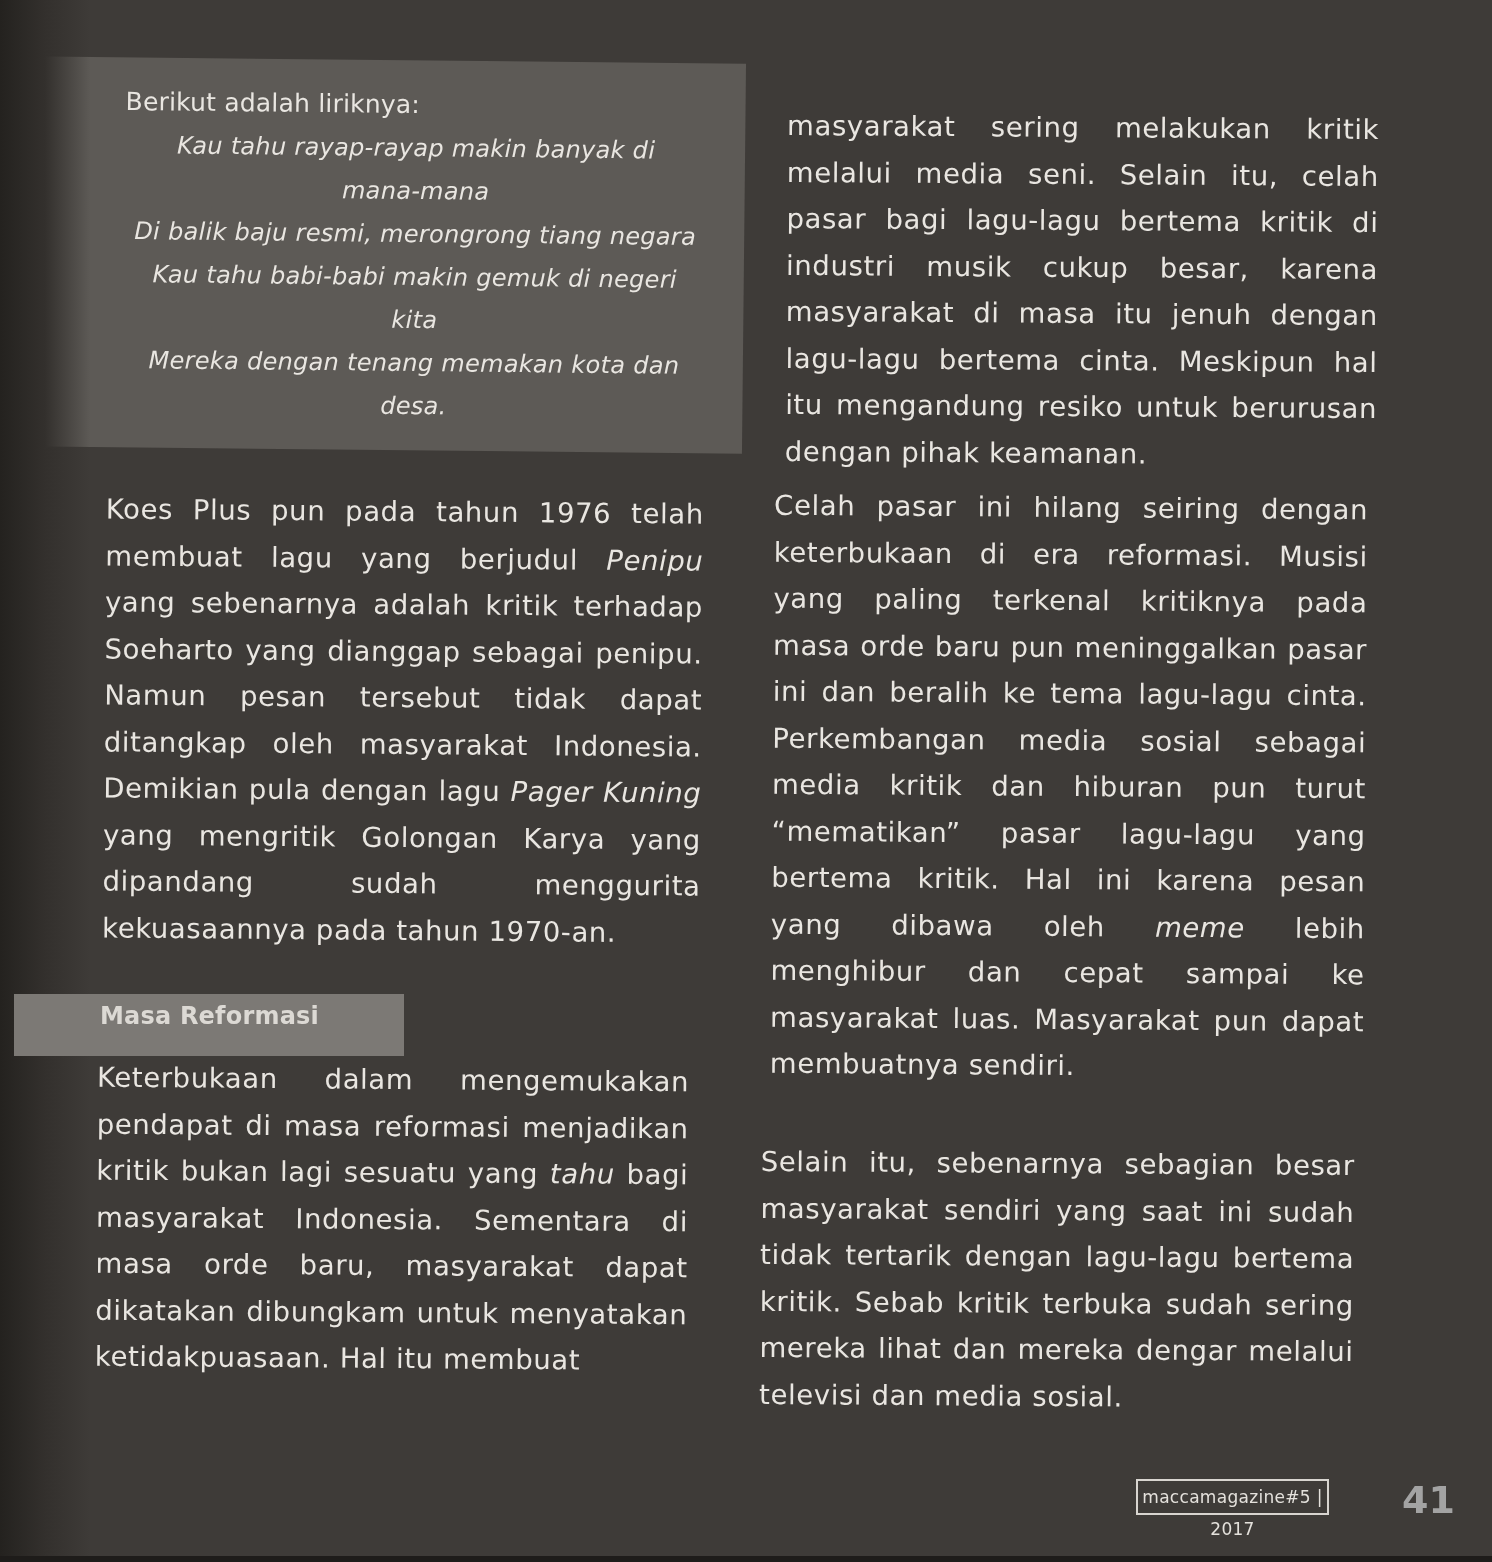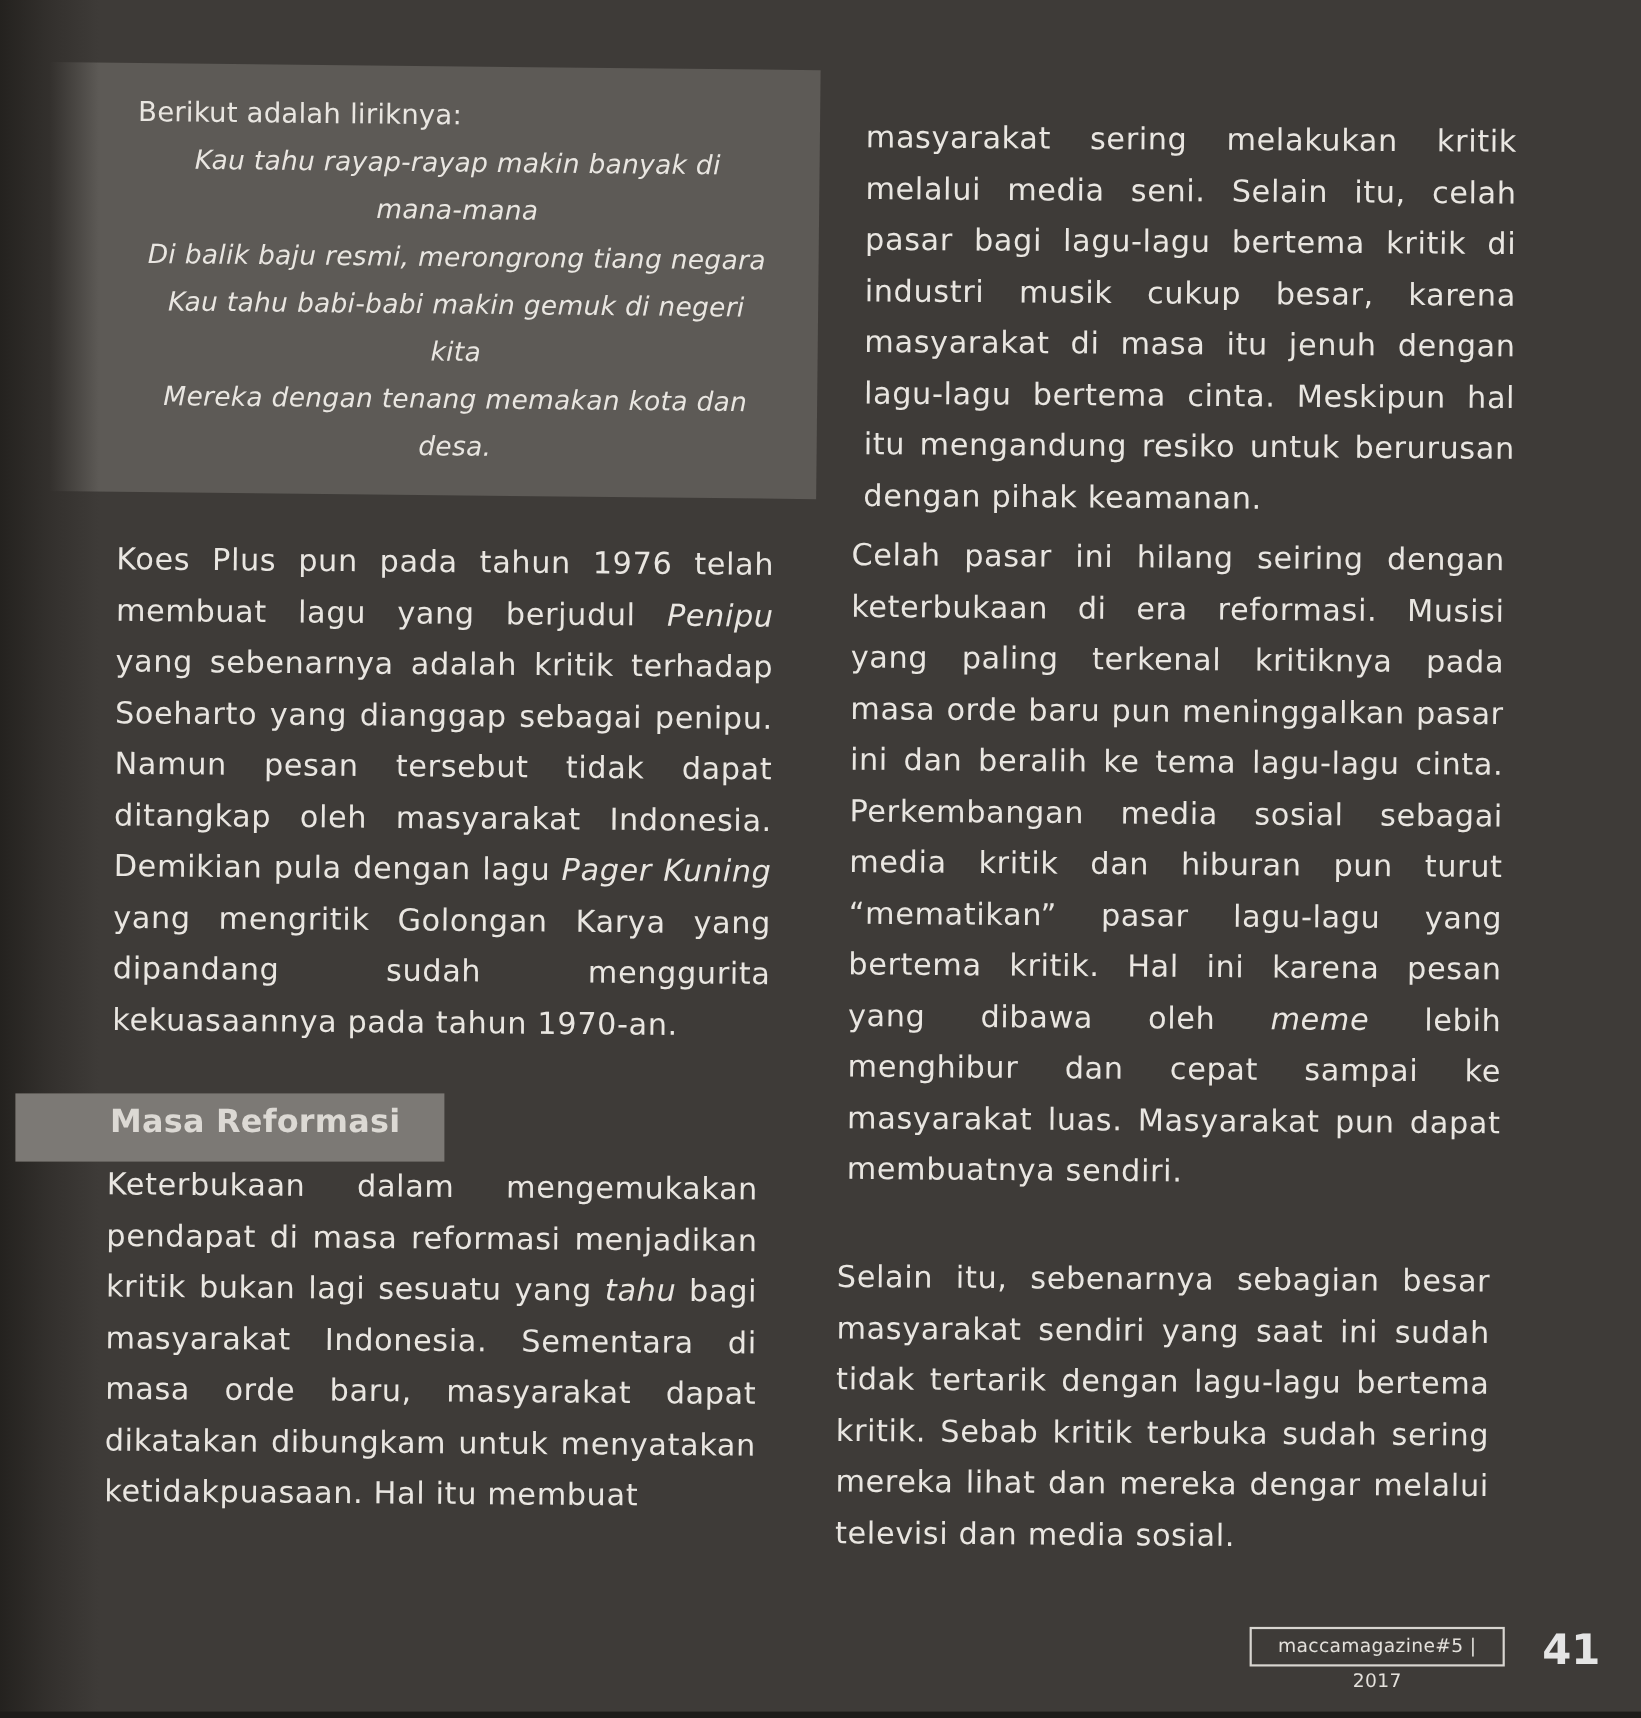--- a/index.html
+++ b/index.html
@@ -40,35 +40,35 @@
   }
   .col p { margin: 0; }
   .col em { font-style: italic; }
   .left-1 { left: 104px; top: 488px; width: 598px; transform: rotate(0.5deg); }
   .section-heading-bar {
     position: absolute; left: 14px; top: 994px; width: 390px; height: 62px;
     background: #7c7975; z-index: 1;
   }
   .section-heading {
     position: absolute; left: 100px; top: 1002px; z-index: 2;
-    font-size: 29px; font-weight: bold; color: #dcd9d4; letter-spacing: 0.2px;
+    font-size: 24px; font-weight: bold; color: #dcd9d4; letter-spacing: 0.2px;
   }
   .left-2 { left: 96px; top: 1056px; width: 592px; transform: rotate(0.45deg); }
   .right-1 { left: 786px; top: 104px; width: 592px; transform: rotate(0.4deg); }
   .right-2 { left: 772px; top: 484px; width: 594px; transform: rotate(0.45deg); }
   .right-3 { left: 760px; top: 1140px; width: 594px; transform: rotate(0.4deg); }
   .footer-box {
-    position: absolute; left: 1136px; top: 1479px; width: 232px; height: 36px;
+    position: absolute; left: 1136px; top: 1479px; width: 193px; height: 36px;
     border: 2px solid #d8d5d0; box-sizing: border-box; z-index: 2;
     font-size: 17px; line-height: 32px; text-align: center; color: #e4e1dc;
     letter-spacing: 0.3px;
   }
   .page-number {
     position: absolute; left: 1402px; top: 1478px; z-index: 2;
-    font-size: 38px; font-weight: bold; color: #e5e5e5;
+    font-size: 38px; font-weight: bold; color: #a3a3a3;
   }
   .bottom-edge {
     position: absolute; left: 0; top: 1556px; width: 1492px; height: 6px;
     background: #1e1c1a; z-index: 3;
   }
 </style>
 </head>
 <body>
 
 <div class="page-shade"></div>

